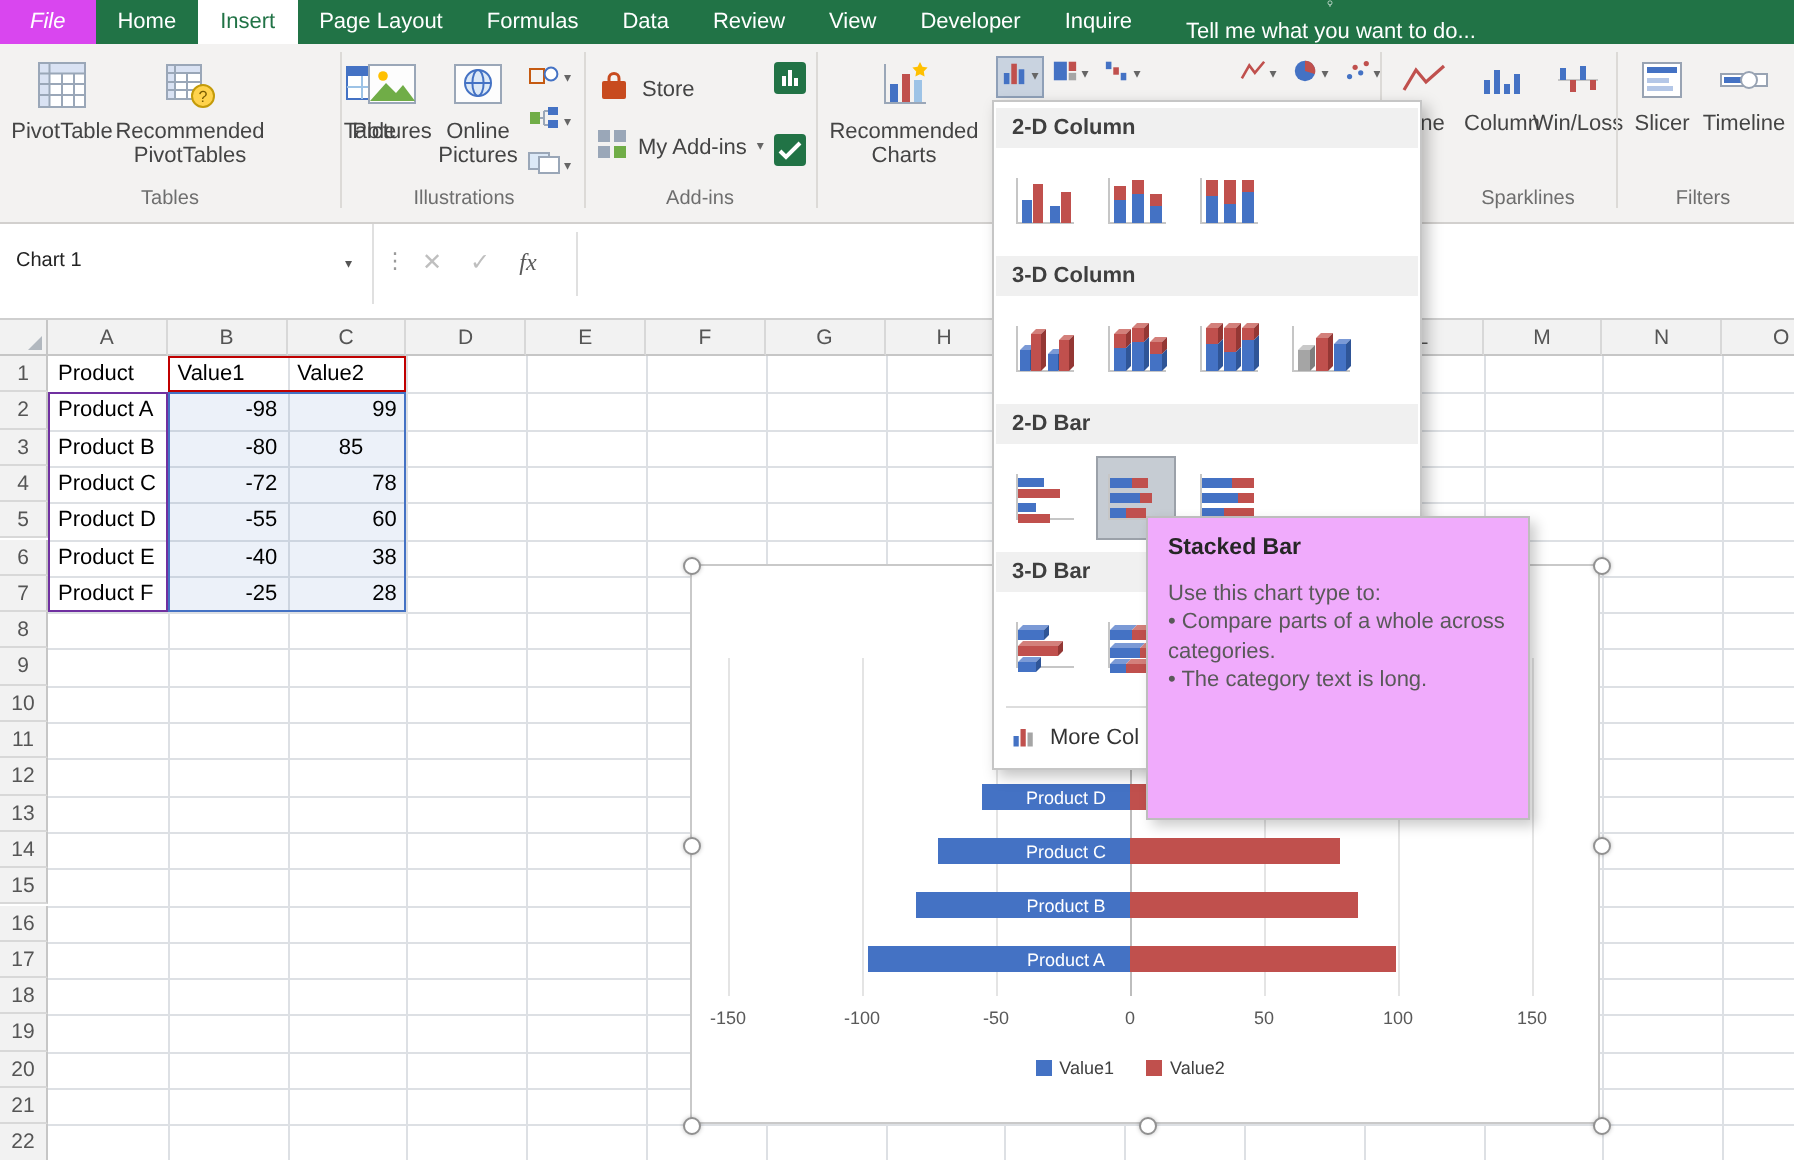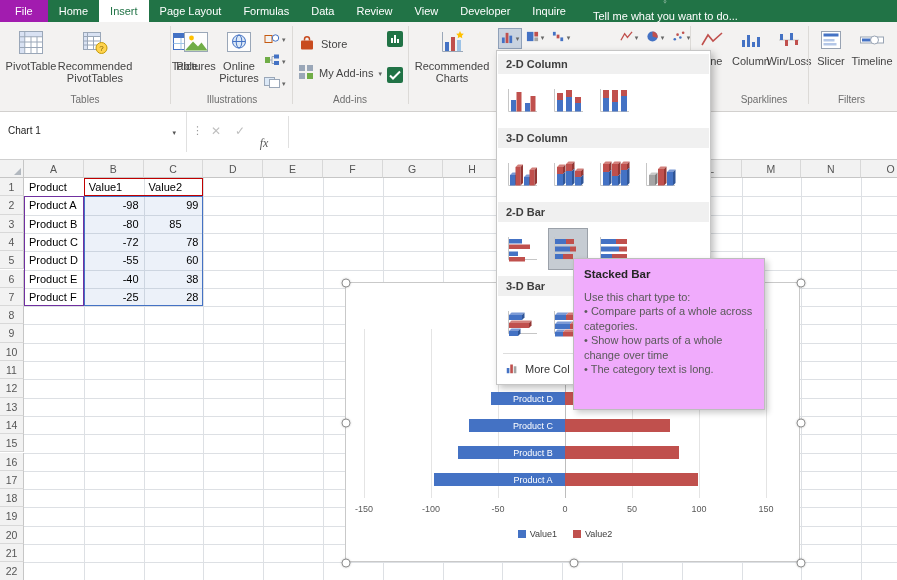--- a/index.html
+++ b/index.html
@@ -2,21 +2,21 @@
 <html><head>
 <meta charset="utf-8">
 <style>
   html,body{margin:0;padding:0;background:#fff;}
   .app{position:relative;width:897px;height:580px;overflow:hidden;background:#fff;
        font-family:"Liberation Sans",sans-serif;-webkit-font-smoothing:antialiased;}
   
   .tabbar{position:absolute;left:0;top:0;right:0;height:22px;background:#217346;display:flex;align-items:stretch;}
   .tabs{display:flex;align-items:stretch;}
   .tab{color:#fff;font-size:11px;padding:0 11px;display:flex;align-items:center;white-space:nowrap;}
-  .tab.file{background:#a21caf;padding:4px 15px;}
+  .tab.file{background:#d946ef;padding:4px 15px;font-style:italic;}
   .tab.active{background:#fff;color:#217346;}
   .tellme{display:flex;align-items:center;gap:6px;color:#fff;font-size:11px;margin-left:16px;white-space:nowrap;flex-direction:column;}
   
   .ribbon{position:absolute;left:0;top:22px;right:0;height:89px;background:#f3f2f1;border-bottom:1px solid #d2d0ce;}
   .grp-sep{position:absolute;top:4px;height:78px;width:1px;background:#dcdad7;}
   .grp-label{position:absolute;top:72px;font-size:10px;color:#6e6e6e;text-align:center;}
   .bigbtn{position:absolute;top:4px;height:66px;display:flex;flex-direction:column;align-items:center;color:#444;}
   .bigbtn .ricon{height:32px;display:flex;align-items:center;justify-content:center;}
   .blabel{font-size:11px;line-height:12px;text-align:center;margin-top:2px;}
   .medbtn{position:absolute;display:flex;align-items:center;gap:5px;font-size:11px;color:#444;white-space:nowrap;}
@@ -325,21 +325,21 @@
   </div>
 
   <div class="fbar">
     <div class="namebox">
       <span class="nbtext">Chart 1</span>
       <span class="caret">▾</span>
     </div>
     <span class="fgrip">⋮</span>
     <span class="fbtn" style="left:206px;">✕</span>
     <span class="fbtn" style="left:230px;">✓</span>
-    <span class="fbtn fx" style="left:254px;margin-top:12px;">fx</span>
+    <span class="fbtn fx" style="left:254px;">fx</span>
     <span class="fsep"></span>
     <span style="position:absolute;left:296px;top:13px;font-size:11px;color:#222;"></span>
   </div>
 
   <div class="sheet">
     <div class="corner"></div>
   <div class="colhdr" style="left: 24px; width: 59.8px;">A</div>
       <div class="colhdr" style="left: 83.8px; width: 59.8px;">B</div>
       <div class="colhdr" style="left: 143.6px; width: 59.8px;">C</div>
       <div class="colhdr" style="left: 203.4px; width: 59.8px;">D</div>
@@ -699,20 +699,19 @@
           </svg></div>
         <div>More Col</div>
       </div>
     </div>
 
   <div class="tooltip">
     <div class="tt-title">Stacked Bar</div>
     <div>Use this chart type to:</div>
     <div>
         <div>• Compare parts of a whole across categories.</div>
-        <div>• Show how parts of a whole change over time</div>
       </div>
     <div>
         <div>• The category text is long.</div>
       </div>
   </div>
 
 </div>
 
 </body></html>

